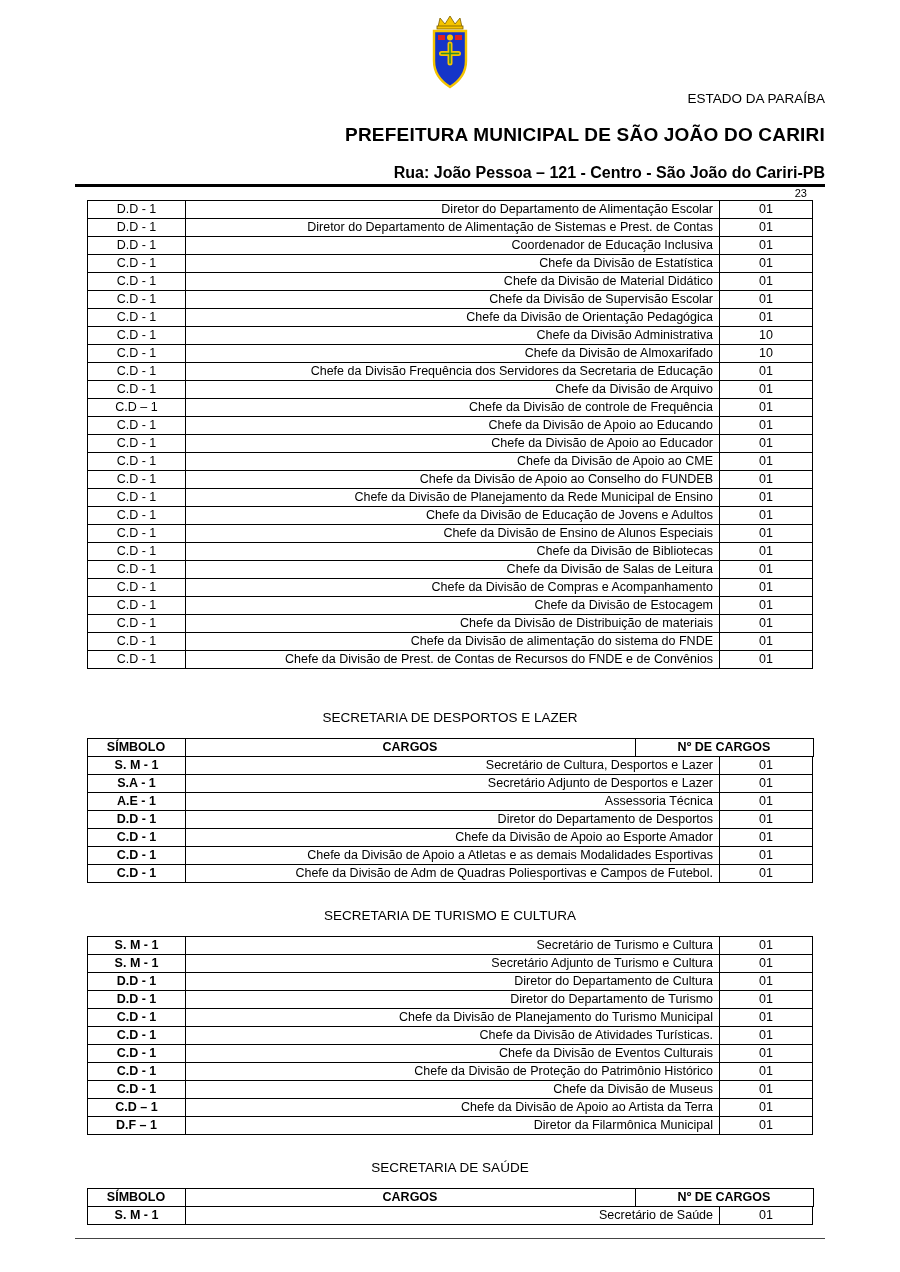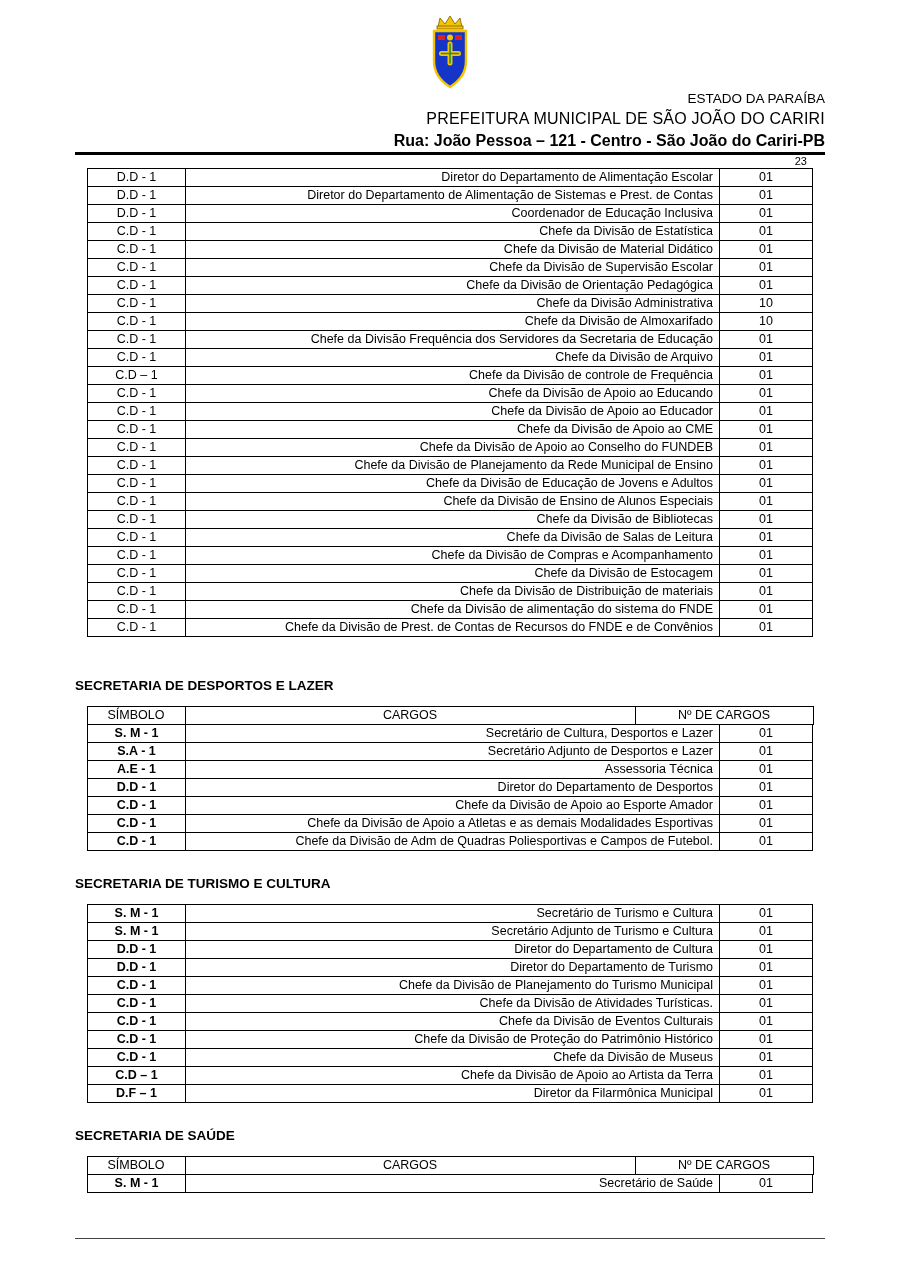--- a/index.html
+++ b/index.html
@@ -12,21 +12,21 @@
     font-family: "Liberation Sans", sans-serif;
     position: relative;
     overflow: hidden;
   }
   .page { width: 750px; margin: 0 auto; padding-top: 13px; }
 
   
   .doc-header { text-align: right; }
   .crest { display: block; margin: 0 auto 2px auto; }
   .state-line { font-size: 13.5px; margin: 1px 0; }
-  .org-title { font-size: 16px; font-weight: normal; margin: 4px 0; letter-spacing: 0.2px; }
+  .org-title { font-size: 19px; font-weight: bold; margin: 18px 0; letter-spacing: 0.2px; }
   .addr-line { font-size: 16px; margin: 2px 0; font-weight: bold; }
   .cnpj-line { font-size: 12.5px; margin: 1px 0 4px 0; }
   .header-rule { border: 0; border-top: 3px solid #000; margin: 2px 0 0 0; }
   .page-number { text-align: right; font-size: 11px; padding-right: 2px; margin: 0 16px 1px 0; }
 
   
   .doc-table, .hdr-table {
     width: 726px;
     margin: 0 auto;
     border-collapse: collapse;
@@ -38,25 +38,26 @@
     padding: 1px 6px;
     height: 18px;
     line-height: 15px;
     overflow: hidden;
     white-space: nowrap;
   }
   .doc-table td.sym { text-align: center; }
   .doc-table td.pos { text-align: right; }
   .doc-table td.cnt { text-align: center; }
   .bold-sym td.sym { font-weight: bold; }
-  .hdr-table th { font-weight: normal; text-align: center; }
+  .hdr-table th { font-weight: bold; text-align: center; }
   .hdr-table + .doc-table { margin-top: -1px; }
 
   .section-heading {
-    font-weight: bold;
+    text-align: center;
+    font-weight: normal;
     font-size: 13.5px;
     margin: 0;
   }
   .gap-lg { height: 41px; }
   .gap-md { height: 25px; }
   .gap-sm { height: 13px; }
 
   .footer-rule {
     position: absolute;
     left: 75px;

